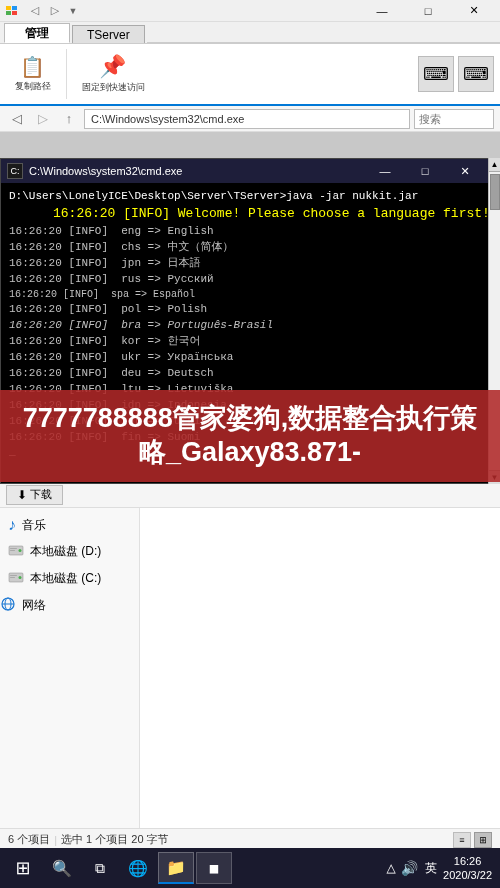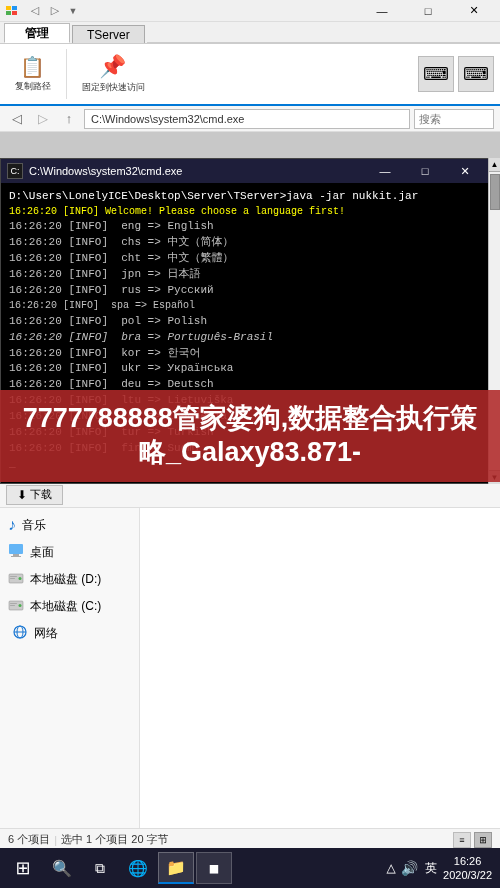--- a/index.html
+++ b/index.html
@@ -89,24 +89,23 @@
       <span>C:\Windows\system32\cmd.exe</span>
       <div style="margin-left:auto;display:flex;">
         <button style="width:40px;height:22px;background:transparent;border:none;color:white;cursor:pointer;font-size:11px;">—</button>
         <button style="width:40px;height:22px;background:transparent;border:none;color:white;cursor:pointer;font-size:11px;">□</button>
         <button style="width:40px;height:22px;background:transparent;border:none;color:white;cursor:pointer;font-size:11px;">✕</button>
       </div>
     </div>
 
     <div style="padding:6px 8px;font-family:'Courier New',monospace;font-size:11.5px;color:#c0c0c0;height:calc(100% - 24px);overflow:hidden;">
       <div style="color:#fff;line-height:1.45;white-space:pre;font-size:11px;">D:\Users\LonelyICE\Desktop\Server\TServer&gt;java -jar nukkit.jar</div>
-      <div style="color:#ffff00;line-height:1.45;white-space:pre;font-size:10px;">16:26:20 [INFO] Welcome! Please choose a language first!</div>
+      <div style="color:#ffff00;line-height:1.45;white-space:pre;font-size:13px;margin-left:44px;">16:26:20 [INFO] Welcome! Please choose a language first!</div>
       <div style="color:#c0c0c0;line-height:1.45;white-space:pre;font-size:11px;">16:26:20 [INFO]  eng =&gt; English</div>
       <div style="color:#c0c0c0;line-height:1.45;white-space:pre;font-size:11px;">16:26:20 [INFO]  chs =&gt; 中文（简体）</div>
-      <div style="color:#c0c0c0;line-height:1.45;white-space:pre;font-size:11px;">16:26:20 [INFO]  cht =&gt; 中文（繁體）</div>
       <div style="color:#c0c0c0;line-height:1.45;white-space:pre;font-size:11px;">16:26:20 [INFO]  jpn =&gt; 日本語</div>
       <div style="color:#c0c0c0;line-height:1.45;white-space:pre;font-size:11px;">16:26:20 [INFO]  rus =&gt; Русский</div>
       <div style="color:#c0c0c0;line-height:1.45;white-space:pre;font-size:10px;">16:26:20 [INFO]  spa =&gt; Español</div>
       <div style="color:#c0c0c0;line-height:1.45;white-space:pre;font-size:11px;">16:26:20 [INFO]  pol =&gt; Polish</div>
       <div style="color:#c0c0c0;line-height:1.45;white-space:pre;font-size:11px;font-style:italic;">16:26:20 [INFO]  bra =&gt; Português-Brasil</div>
       <div style="color:#c0c0c0;line-height:1.45;white-space:pre;font-size:11px;">16:26:20 [INFO]  kor =&gt; 한국어</div>
       <div style="color:#c0c0c0;line-height:1.45;white-space:pre;font-size:11px;">16:26:20 [INFO]  ukr =&gt; Українська</div>
       <div style="color:#c0c0c0;line-height:1.45;white-space:pre;font-size:11px;">16:26:20 [INFO]  deu =&gt; Deutsch</div>
       <div style="color:#c0c0c0;line-height:1.45;white-space:pre;font-size:11px;">16:26:20 [INFO]  ltu =&gt; Lietuviška</div>
       <div style="color:#c0c0c0;line-height:1.45;white-space:pre;font-size:11px;">16:26:20 [INFO]  idn =&gt; Indonesia</div>
@@ -138,30 +137,20 @@
 
     <div style="flex:1;display:flex;overflow:hidden;">
 
       <div style="width:140px;background:#f8f8f8;border-right:1px solid #e0e0e0;padding:4px 0;overflow-y:auto;">
 
         <div style="display:flex;align-items:center;padding:4px 8px;font-size:12px;cursor:pointer;gap:6px;">
           <span style="font-size:16px;color:#1976D2;">♪</span>
           <span>音乐</span>
         </div>
 
-        <div style="display:flex;align-items:center;padding:4px 8px;font-size:12px;cursor:pointer;gap:6px;">
-          <span style="font-size:16px;color:#555;">
-            <svg width="16" height="16" viewBox="0 0 16 16">
-                <rect x="1" y="2" width="14" height="10" rx="1" fill="#64B5F6"></rect>
-                <rect x="5" y="12" width="6" height="2" fill="#aaa"></rect>
-                <rect x="3" y="14" width="10" height="1" fill="#aaa"></rect>
-              </svg>
-          </span>
-          <span>桌面</span>
-        </div>
 
         <div style="display:flex;align-items:center;padding:4px 8px;font-size:12px;cursor:pointer;gap:6px;">
           <span style="font-size:14px;">
             <svg width="16" height="16" viewBox="0 0 16 16">
                 <rect x="1" y="4" width="14" height="9" rx="1" fill="#ccc" stroke="#888" stroke-width="0.5"></rect>
                 <circle cx="12" cy="8.5" r="1.5" fill="#4CAF50"></circle>
                 <rect x="2" y="6" width="7" height="1" rx="0.5" fill="#aaa"></rect>
                 <rect x="2" y="8" width="5" height="1" rx="0.5" fill="#aaa"></rect>
               </svg>
           </span>
@@ -173,21 +162,21 @@
             <svg width="16" height="16" viewBox="0 0 16 16">
                 <rect x="1" y="4" width="14" height="9" rx="1" fill="#ccc" stroke="#888" stroke-width="0.5"></rect>
                 <circle cx="12" cy="8.5" r="1.5" fill="#4CAF50"></circle>
                 <rect x="2" y="6" width="7" height="1" rx="0.5" fill="#aaa"></rect>
                 <rect x="2" y="8" width="5" height="1" rx="0.5" fill="#aaa"></rect>
               </svg>
           </span>
           <span>本地磁盘 (C:)</span>
         </div>
 
-        <div style="display:flex;align-items:center;padding:4px 12px;font-size:12px;cursor:pointer;gap:6px;">
+        <div style="display:flex;align-items:center;padding:4px 0;font-size:12px;cursor:pointer;gap:6px;">
           <span style="font-size:14px;color:#1976D2;">
             <svg width="16" height="16" viewBox="0 0 16 16">
                 <circle cx="8" cy="8" r="6" fill="none" stroke="#1976D2" stroke-width="1.2"></circle>
                 <ellipse cx="8" cy="8" rx="3" ry="6" fill="none" stroke="#1976D2" stroke-width="1"></ellipse>
                 <line x1="2" y1="8" x2="14" y2="8" stroke="#1976D2" stroke-width="1"></line>
               </svg>
           </span>
           <span>网络</span>
         </div>
       </div>

